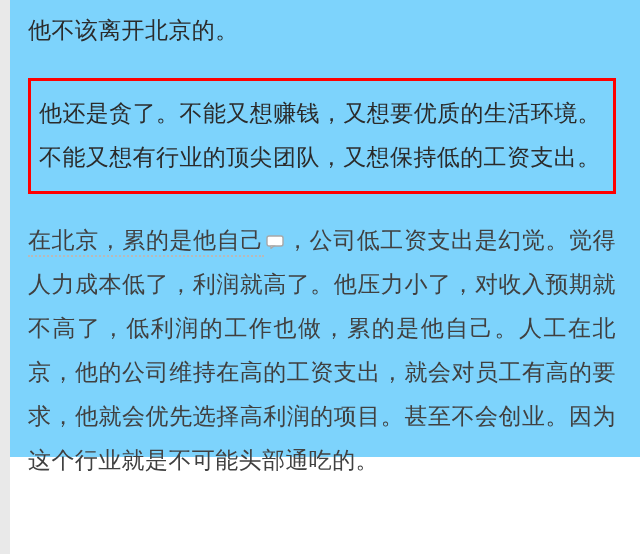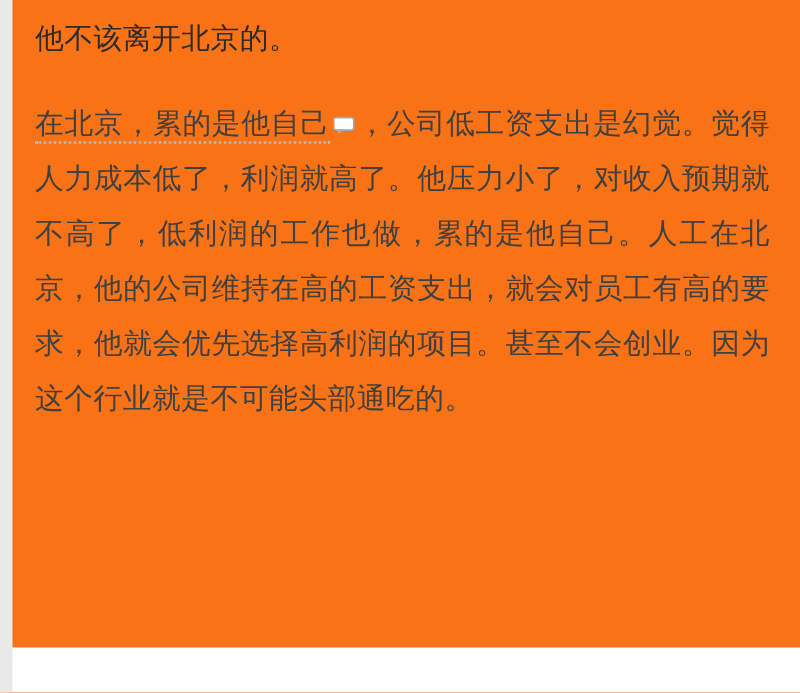--- a/index.html
+++ b/index.html
@@ -9,22 +9,22 @@
   body {
     width: 640px;
     height: 554px;
     background: #ffffff;
     font-family: "Liberation Sans", sans-serif;
     overflow: hidden;
   }
   .page {
     position: relative;
     width: 640px;
-    height: 518px;
-    background: #f97316;
+    height: 457px;
+    background: #7dd3fc;
     box-sizing: border-box;
   }
   .left-rail {
     position: absolute;
     left: 0;
     top: 0;
     width: 10px;
     height: 554px;
     background: #e9e9e9;
   }
@@ -82,20 +82,23 @@
 <body>
 
 <div class="page">
 
   <div class="left-rail"></div>
 
   <div class="content">
 
     <p class="para para-first">他不该离开北京的。</p>
 
+    <div class="highlight-box">
+      <p class="para">他还是贪了。不能又想赚钱，又想要优质的生活环境。不能又想有行业的顶尖团队，又想保持低的工资支出。</p>
+    </div>
 
     <p class="para para-tail">
       <span class="dotted-underline">在北京，累的是他自己</span><span class="comment-bubble"><svg width="18" height="14" viewBox="0 0 18 14" xmlns="http://www.w3.org/2000/svg">
             <rect x="1" y="1" width="16" height="10" rx="2" ry="2" fill="#ffffff" stroke="#a8a8a8" stroke-width="1.4"></rect>
             <path d="M5 11 L5 13.5 L8 11 Z" fill="#ffffff" stroke="#a8a8a8" stroke-width="1.2"></path>
           </svg></span><span>，公司低工资支出是幻觉。觉得人力成本低了，利润就高了。他压力小了，对收入预期就不高了，低利润的工作也做，累的是他自己。人工在北京，他的公司维持在高的工资支出，就会对员工有高的要求，他就会优先选择高利润的项目。甚至不会创业。因为这个行业就是不可能头部通吃的。</span>
     </p>
 
   </div>
 </div>

